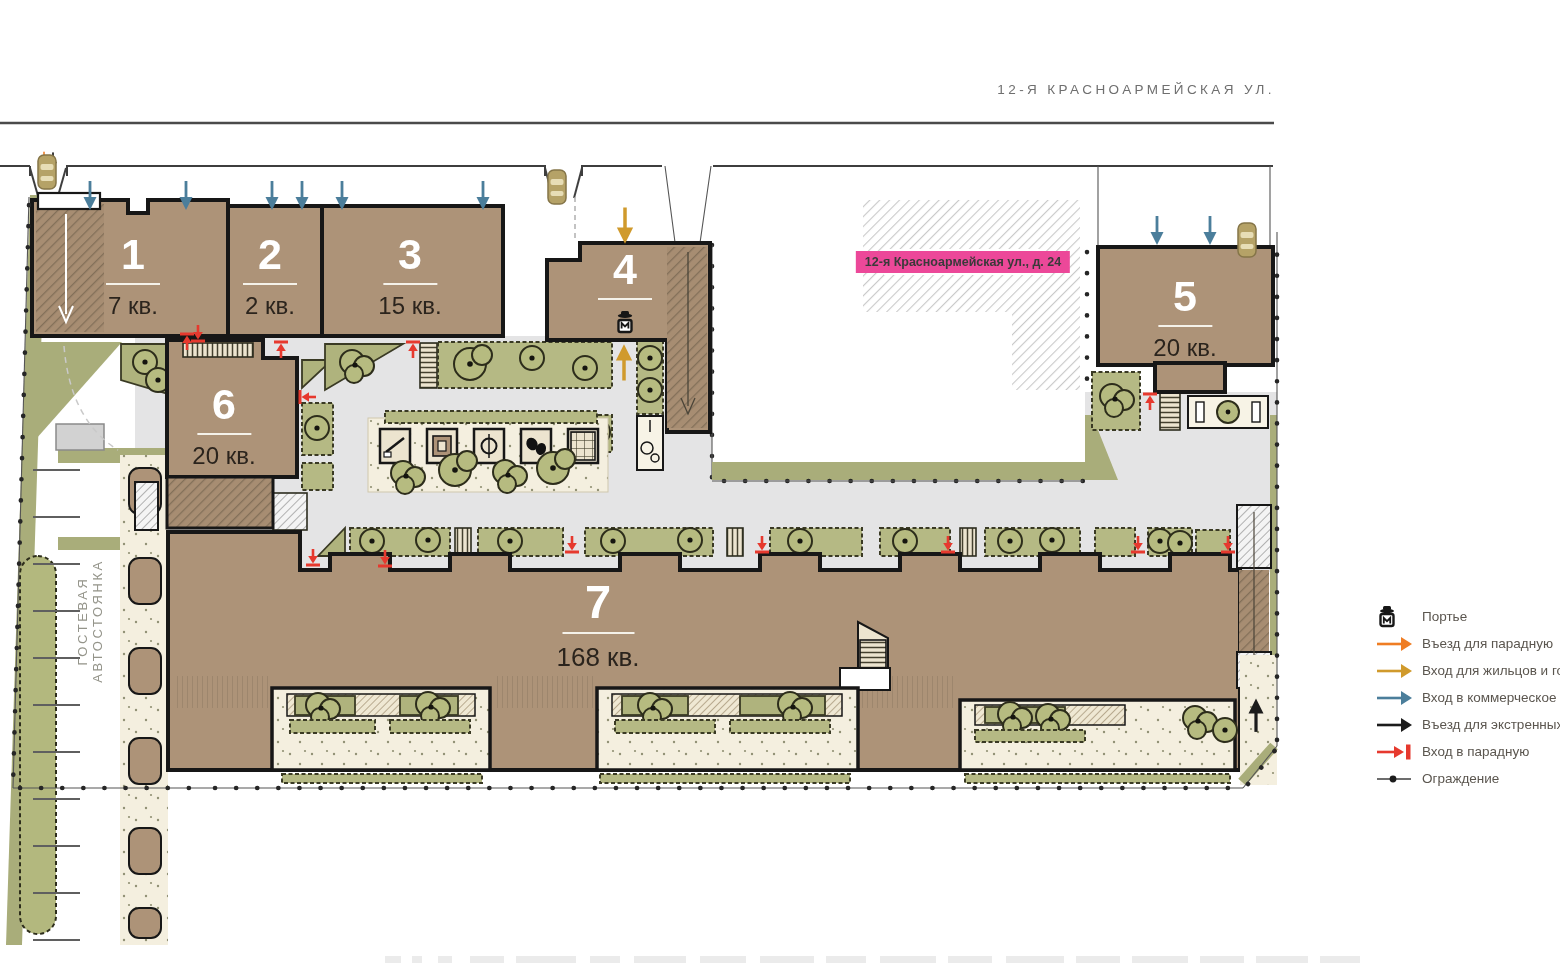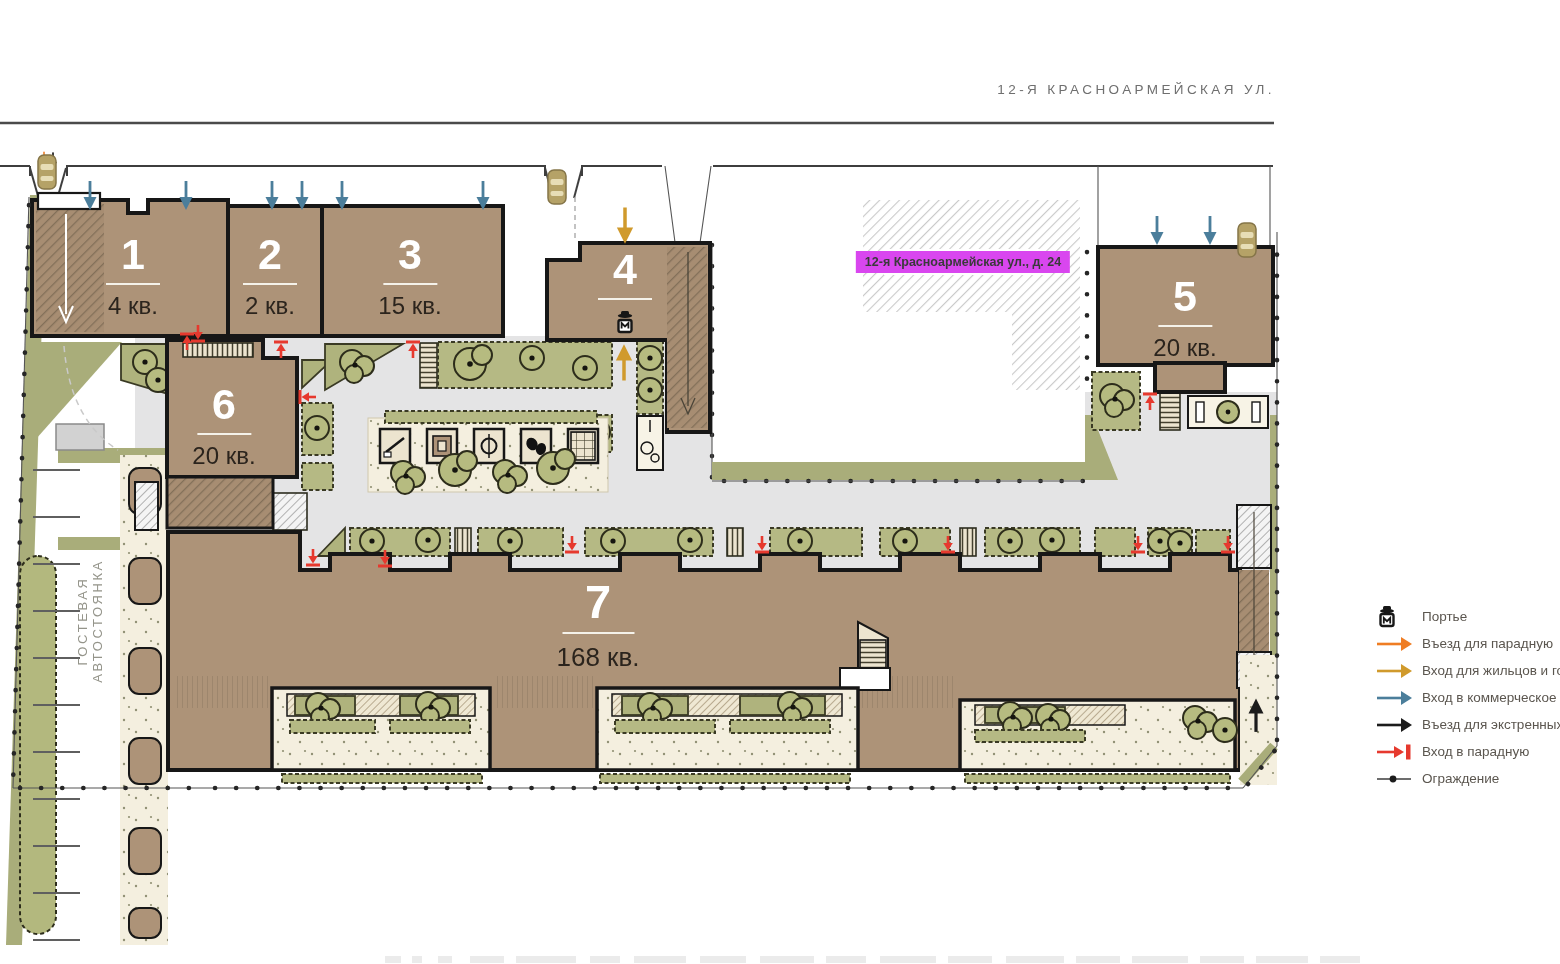--- a/index.html
+++ b/index.html
@@ -18,21 +18,21 @@
   .curb{stroke:#3e3e3e;stroke-width:2;fill:none;}
   .rack{stroke:#2c2c1e;stroke-width:1.6;}
   .pline{stroke:#5f5f5f;stroke-width:2;}
   .wbox{fill:#f7f3e6;stroke:#171717;stroke-width:2;}
   .psq{fill:#ece4cf;stroke:#171717;stroke-width:2.5;}
 
   
   .ov{position:absolute;}
   .street-label{left:0;top:82px;width:1275px;text-align:right;font-size:13.5px;
     letter-spacing:3.4px;color:#6f6f6f;font-weight:400;}
-  .neighbor-label{left:963px;top:262px;transform:translate(-50%,-50%);background:#d946ef;
+  .neighbor-label{left:963px;top:262px;transform:translate(-50%,-50%);background:#ec4899;
     padding:4px 9px;font-size:12.5px;color:#3a3a3a;font-weight:700;white-space:nowrap;}
   .parking-label{left:-18px;top:606px;width:216px;text-align:center;transform:rotate(-90deg);
     font-size:13px;letter-spacing:2.6px;color:#94948a;}
   .blabel{position:absolute;transform:translateX(-50%);text-align:center;color:#fff;}
   .bnum{font-size:43px;font-weight:700;line-height:1;}
   .b7 .bnum{font-size:47px;}
   .nline{height:2px;background:#f5f2ea;width:54px;margin:7px auto 0;}
   .b7 .nline{width:72px;}
   .bapts{font-size:24px;color:#2b241d;margin-top:7px;white-space:nowrap;}
   .b7 .bapts{font-size:26px;margin-top:8px;}
@@ -453,21 +453,21 @@
 </svg>
 
 
 <div class="ov street-label">12-Я КРАСНОАРМЕЙСКАЯ УЛ.</div>
 <div class="ov neighbor-label">12-я Красноармейская ул., д. 24</div>
 <div class="ov parking-label">ГОСТЕВАЯ АВТОСТОЯНКА</div>
 
 <div class="blabel" style="left:133px;top:233px;">
   <div class="bnum">1</div>
   <div class="nline"></div>
-  <div class="bapts">4 кв.</div>
+  <div class="bapts">7 кв.</div>
 </div>
 <div class="blabel" style="left:270px;top:233px;">
   <div class="bnum">2</div>
   <div class="nline"></div>
   <div class="bapts">2 кв.</div>
 </div>
 <div class="blabel" style="left:410px;top:233px;">
   <div class="bnum">3</div>
   <div class="nline"></div>
   <div class="bapts">15 кв.</div>

